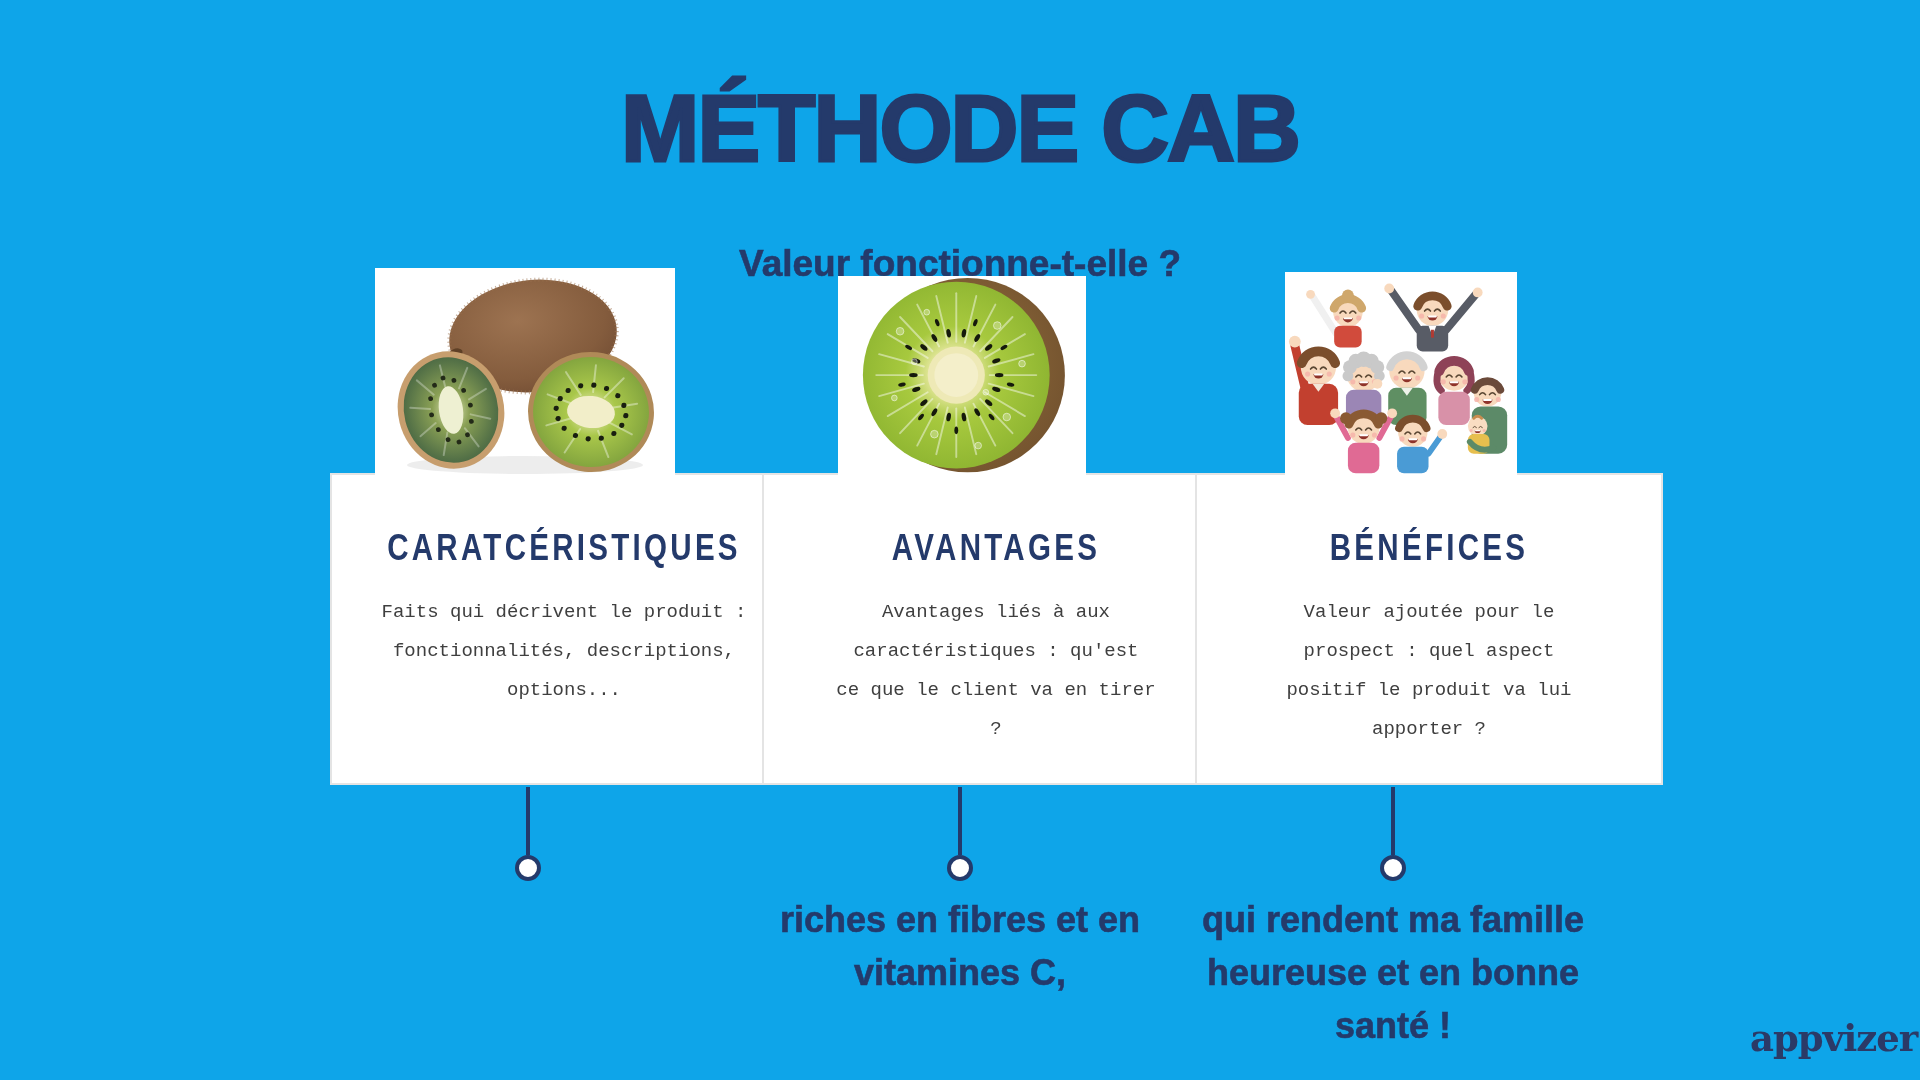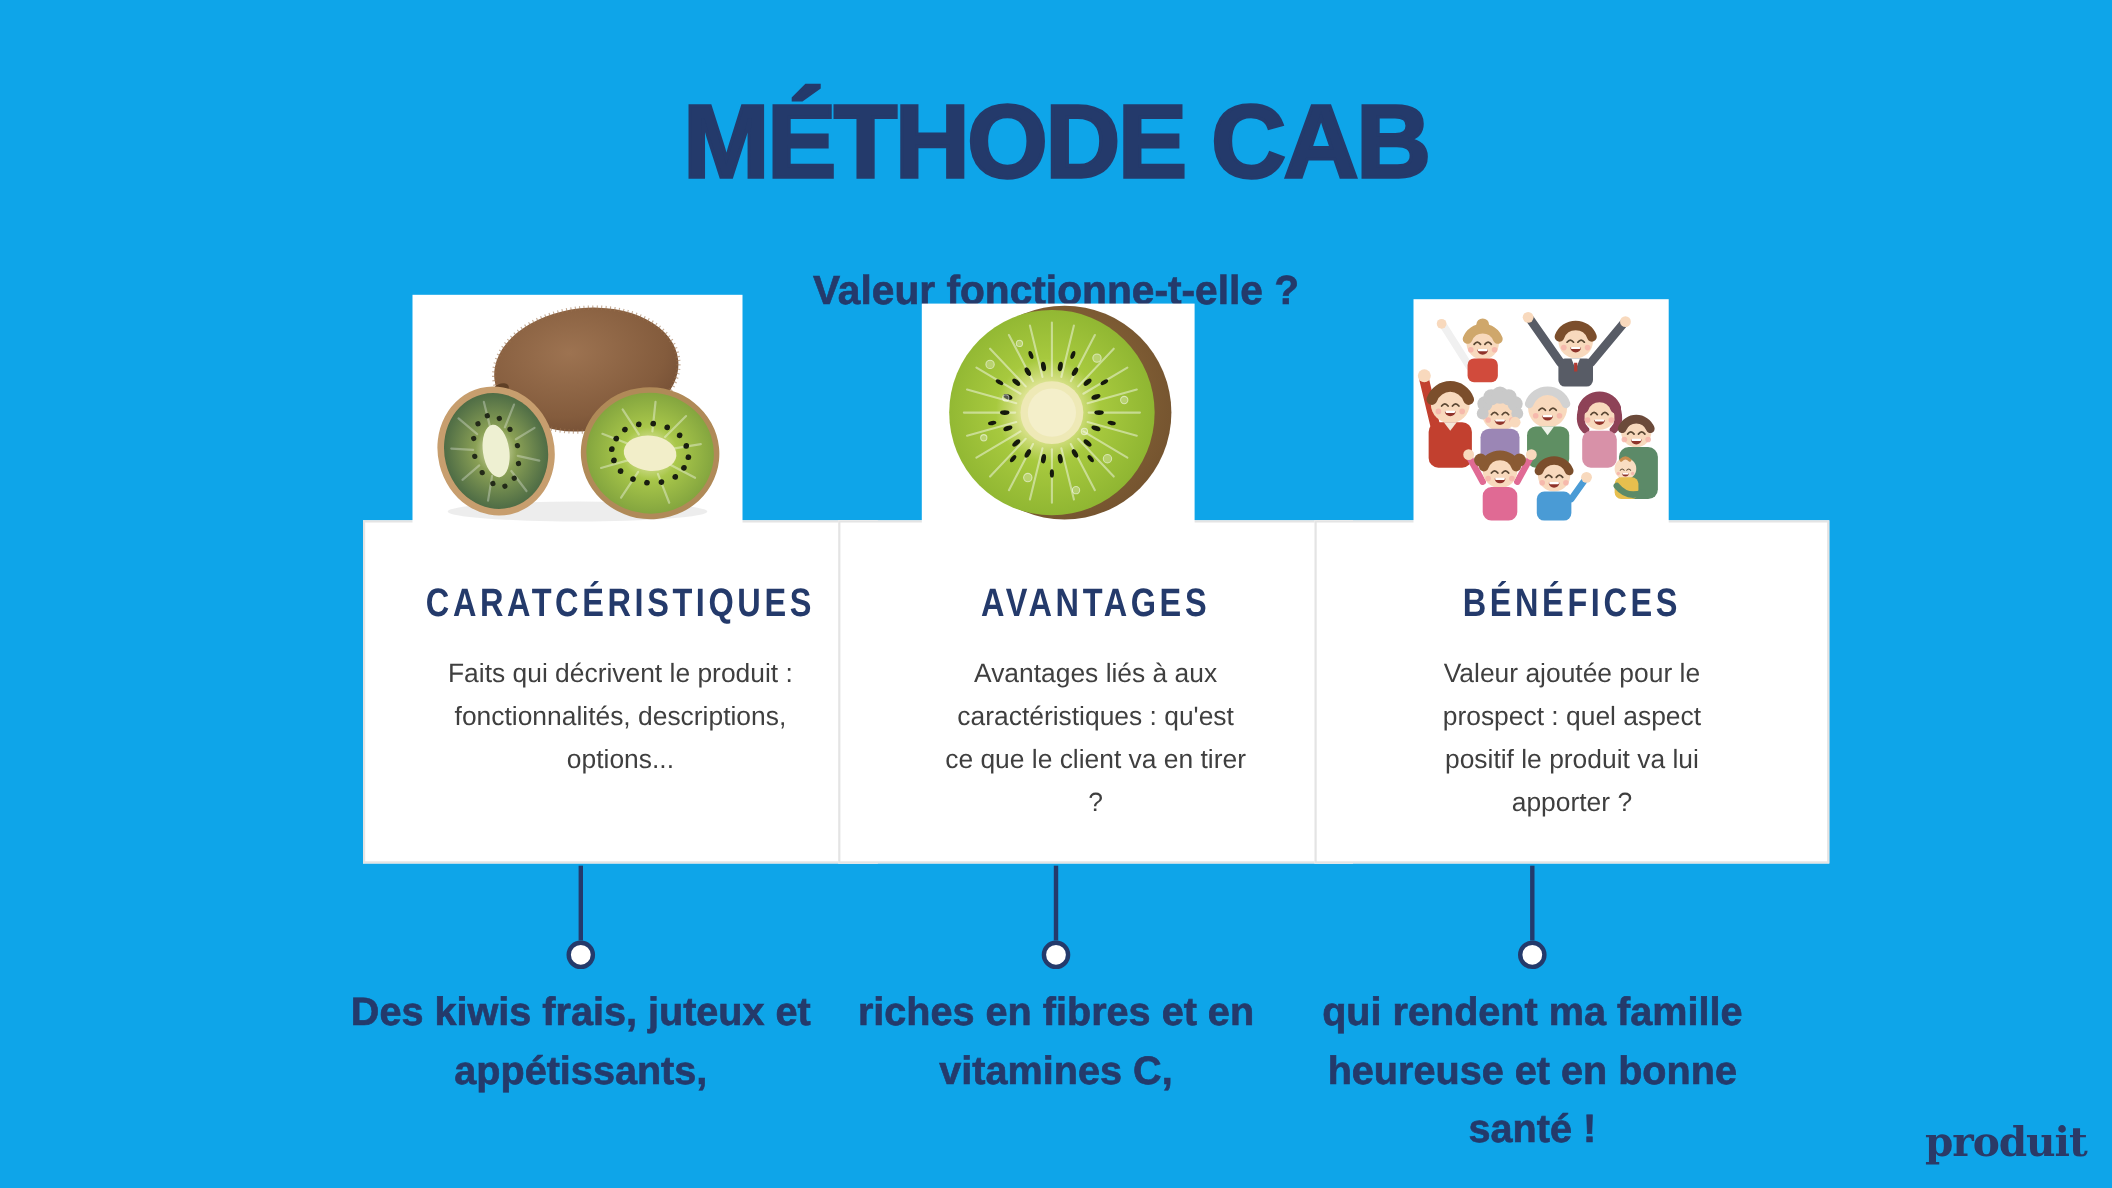--- a/index.html
+++ b/index.html
@@ -28,22 +28,23 @@
     background:#ffffff;border:2px solid #e4e4e4;text-align:center;z-index:1;
   }
   .box1{left:330px}.box2{left:762px}.box3{left:1195px}
 
   .heading{
     margin-top:52px;font-size:36px;font-weight:bold;color:#243a6b;
     letter-spacing:4px;transform:scaleX(0.82);transform-origin:center;
     white-space:nowrap;
   }
   .desc{
-    margin-top:24px;padding:0 14px;font-size:24px;line-height:39px;color:#3f3f3f;
+    margin-top:24px;padding:0 14px;font-size:19px;line-height:39px;color:#3f3f3f;
     white-space:pre-line;
+    font-family:Liberation Mono, monospace;
   }
 
   .connector-line{position:absolute;top:787px;width:4px;height:68px;background:#243a6b;z-index:1;}
   .connector-ring{
     position:absolute;top:855px;width:18px;height:18px;border:4px solid #243a6b;
     border-radius:50%;background:#ffffff;z-index:1;
   }
 
   .example{
     position:absolute;top:893px;width:560px;text-align:center;
@@ -381,22 +382,20 @@
 apporter ?</div>
   </div>
 
   <div class="connector-line" style="left:526px"></div>
   <div class="connector-ring" style="left:515px"></div>
   <div class="connector-line" style="left:958px"></div>
   <div class="connector-ring" style="left:947px"></div>
   <div class="connector-line" style="left:1391px"></div>
   <div class="connector-ring" style="left:1380px"></div>
 
-  <div class="example" style="left:248px">Des kiwis frais, juteux et
-appétissants,</div>
   <div class="example" style="left:680px">riches en fibres et en
 vitamines C,</div>
   <div class="example" style="left:1113px">qui rendent ma famille
 heureuse et en bonne
 santé !</div>
 
-  <div class="logo">produit</div>
+  <div class="logo">appvizer</div>
 </div>
 
 </body></html>

